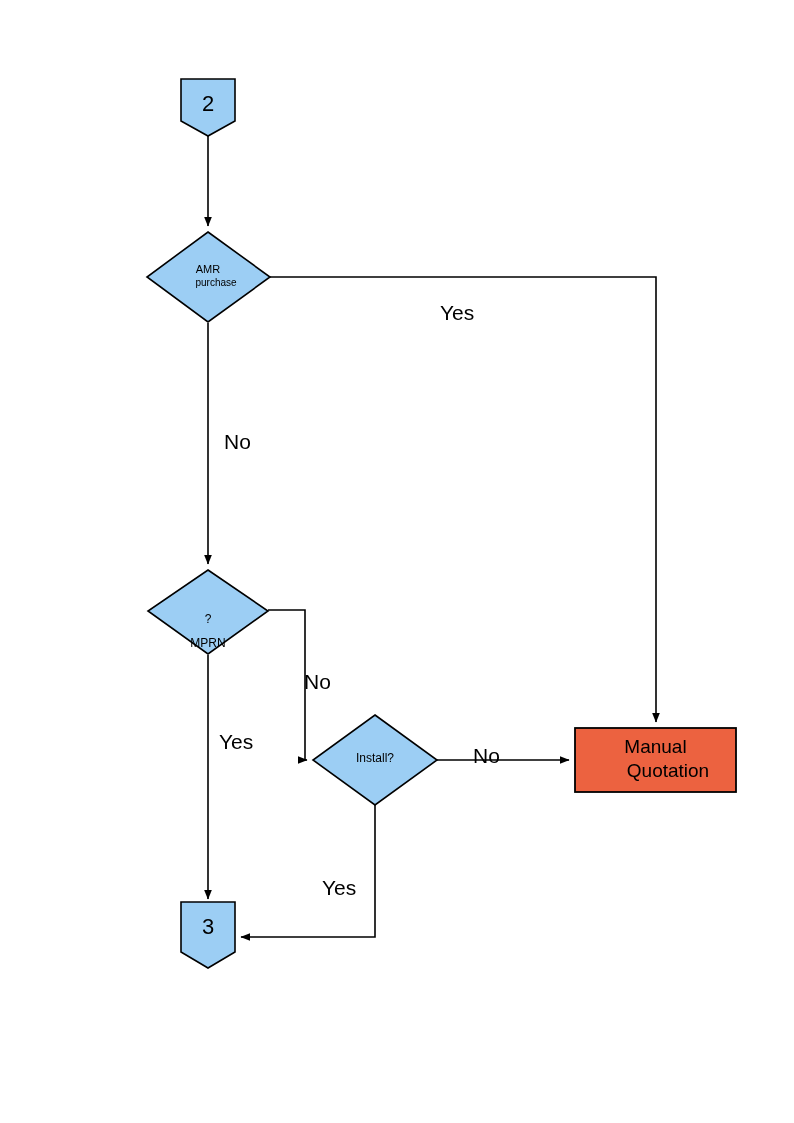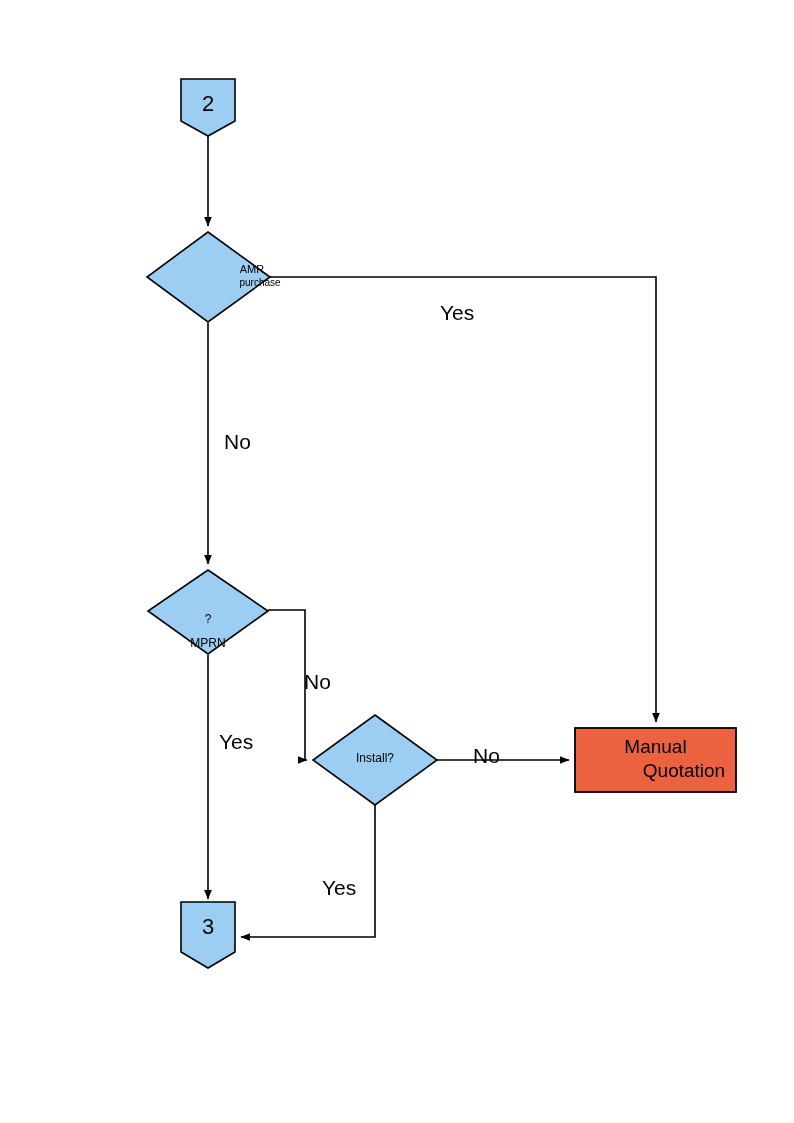--- a/index.html
+++ b/index.html
@@ -42,21 +42,20 @@
     line-height: 1;
     white-space: nowrap;
     user-select: none;
     margin-top: 19px;
   }
   .connector-label {
     font-size: 22px;
   }
   .decision-label-lg {
     font-size: 11px;
-    margin-left: 44px;
   }
   .decision-label-md {
     font-size: 12px;
   }
   .process-label {
     font-size: 19px;
   }
 </style>
 </head>
 <body>
@@ -127,21 +126,21 @@
 
   <div class="node-label decision-label-lg" style="left:158px; top:263px; width:100px;">AMR</div>
   <div class="node-label decision-label-lg" style="left:166px; top:277px; width:100px; font-size:10px;">purchase</div>
 
   <div class="node-label decision-label-md" style="left:158px; top:597px; width:100px;margin-top:40px;">MPRN</div>
   <div class="node-label decision-label-md" style="left:158px; top:613px; width:100px;">?</div>
 
   <div class="node-label decision-label-md" style="left:325px; top:752px; width:100px;">Install?</div>
 
   <div class="node-label process-label" style="left:575px; top:736px; width:161px;">Manual</div>
-  <div class="node-label process-label" style="left:575px; top:760px; width:186px;padding-left:16px;">Quotation</div>
+  <div class="node-label process-label" style="left:575px; top:760px; width:186px;">Quotation</div>
 
   <div class="node-label connector-label" style="left:178px; top:915px; width:60px;">3</div>
 
   <div class="edge-label" style="left:440px; top:283px;">Yes</div>
 
   <div class="edge-label" style="left:224px; top:412px;">No</div>
 
   <div class="edge-label" style="left:304px; top:652px;">No</div>
 
   <div class="edge-label" style="left:219px; top:712px;">Yes</div>

